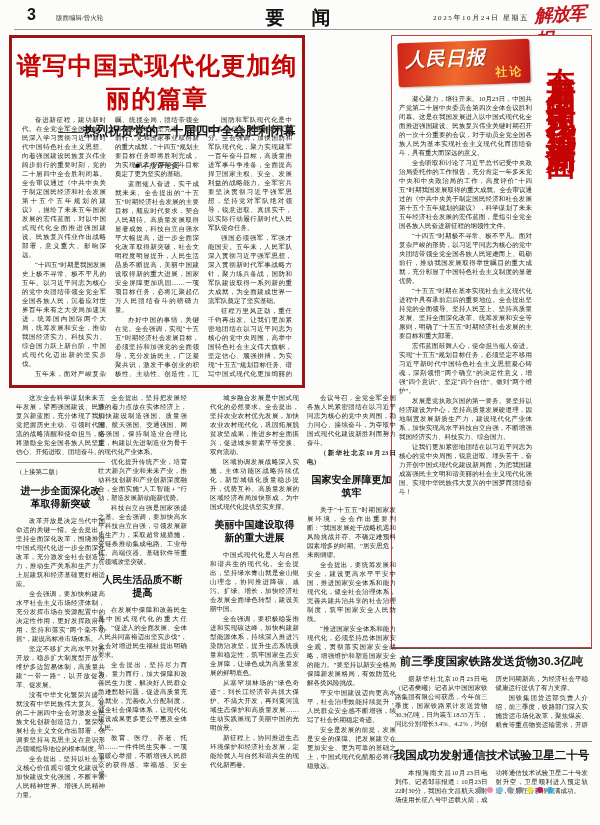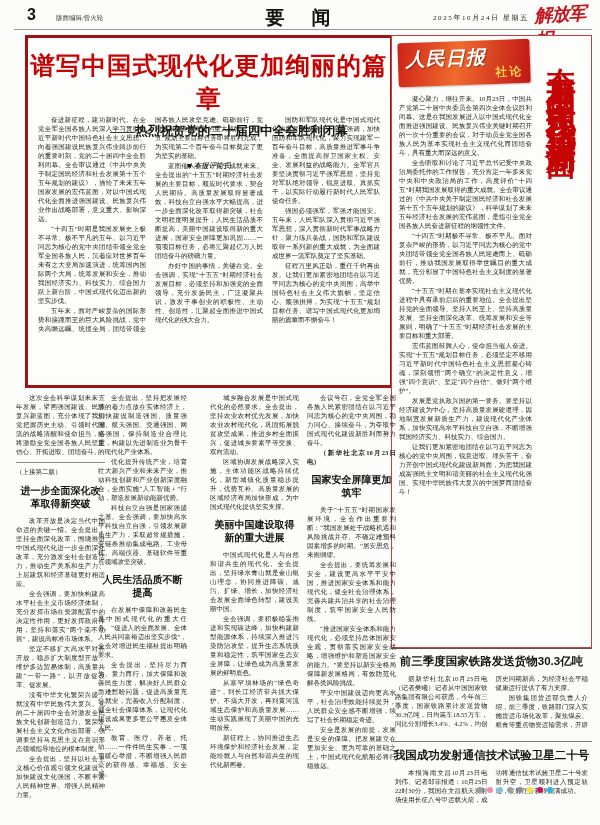--- a/index.html
+++ b/index.html
@@ -11,21 +11,21 @@
   }
   
   .hdr { position:absolute; left:0; top:0; width:600px; height:30px; }
   .hdr-rule { position:absolute; left:14px; top:29px; width:578px; height:1px; background:#9a9a9a; }
   .page-num { position:absolute; left:27px; top:6px; font-family:"Liberation Sans",sans-serif; font-weight:bold; font-size:16px; }
   .editor-note { position:absolute; left:56px; top:14px; font-size:6.5px; color:#333; }
   .section-title { position:absolute; left:0; right:0; top:5px; text-align:center; font-weight:bold; font-size:19px; letter-spacing:4px; }
   .hdr-date { position:absolute; left:433px; top:13px; font-size:7px; letter-spacing:1.6px; color:#222; }
   .masthead { position:absolute; left:535px; top:2px; font-size:18px; font-weight:bold; font-style:italic; color:#c3161c; transform:rotate(-3deg); letter-spacing:-1px; }
   
-  .lead-box { position:absolute; left:25px; top:35px; width:368px; height:353px; border:3px solid #9e1414; background:#fdfdfb; }
+  .lead-box { position:absolute; left:9px; top:35px; width:296px; height:353px; border:3px solid #9e1414; background:#fdfdfb; }
   .lead-head { margin-top:11px; text-align:center; color:#c50404; font-weight:bold; font-size:24.5px; letter-spacing:1px; font-family:"Liberation Sans",sans-serif; }
   .lead-sub { margin-top:8px; text-align:center; font-weight:bold; font-size:12.5px;margin-left:40px; }
   .lead-byline { margin-top:21px; text-align:center; font-size:7.5px; font-style:italic; }
   .lead-cols { position:absolute; left:10px; right:10px; top:77px; bottom:7px; column-count:3; column-gap:9px; overflow:hidden; }
   
   .bp { font-size:6.5px; line-height:9px; text-align:justify; text-indent:2em; margin-bottom:1px; color:#1c1c1c; }
   .bp.credit { font-weight:bold; text-indent:2em; }
   .sub-head { font-size:10px; line-height:13px; font-weight:bold; text-align:center; margin:7px 2px 6px; font-family:"Liberation Sans",sans-serif; }
   .marker { font-size:6.5px; margin:5px 0 3px; color:#222; }
   .col-divider { height:1px; background:#8a8a8a; margin:6px 0 4px; }

